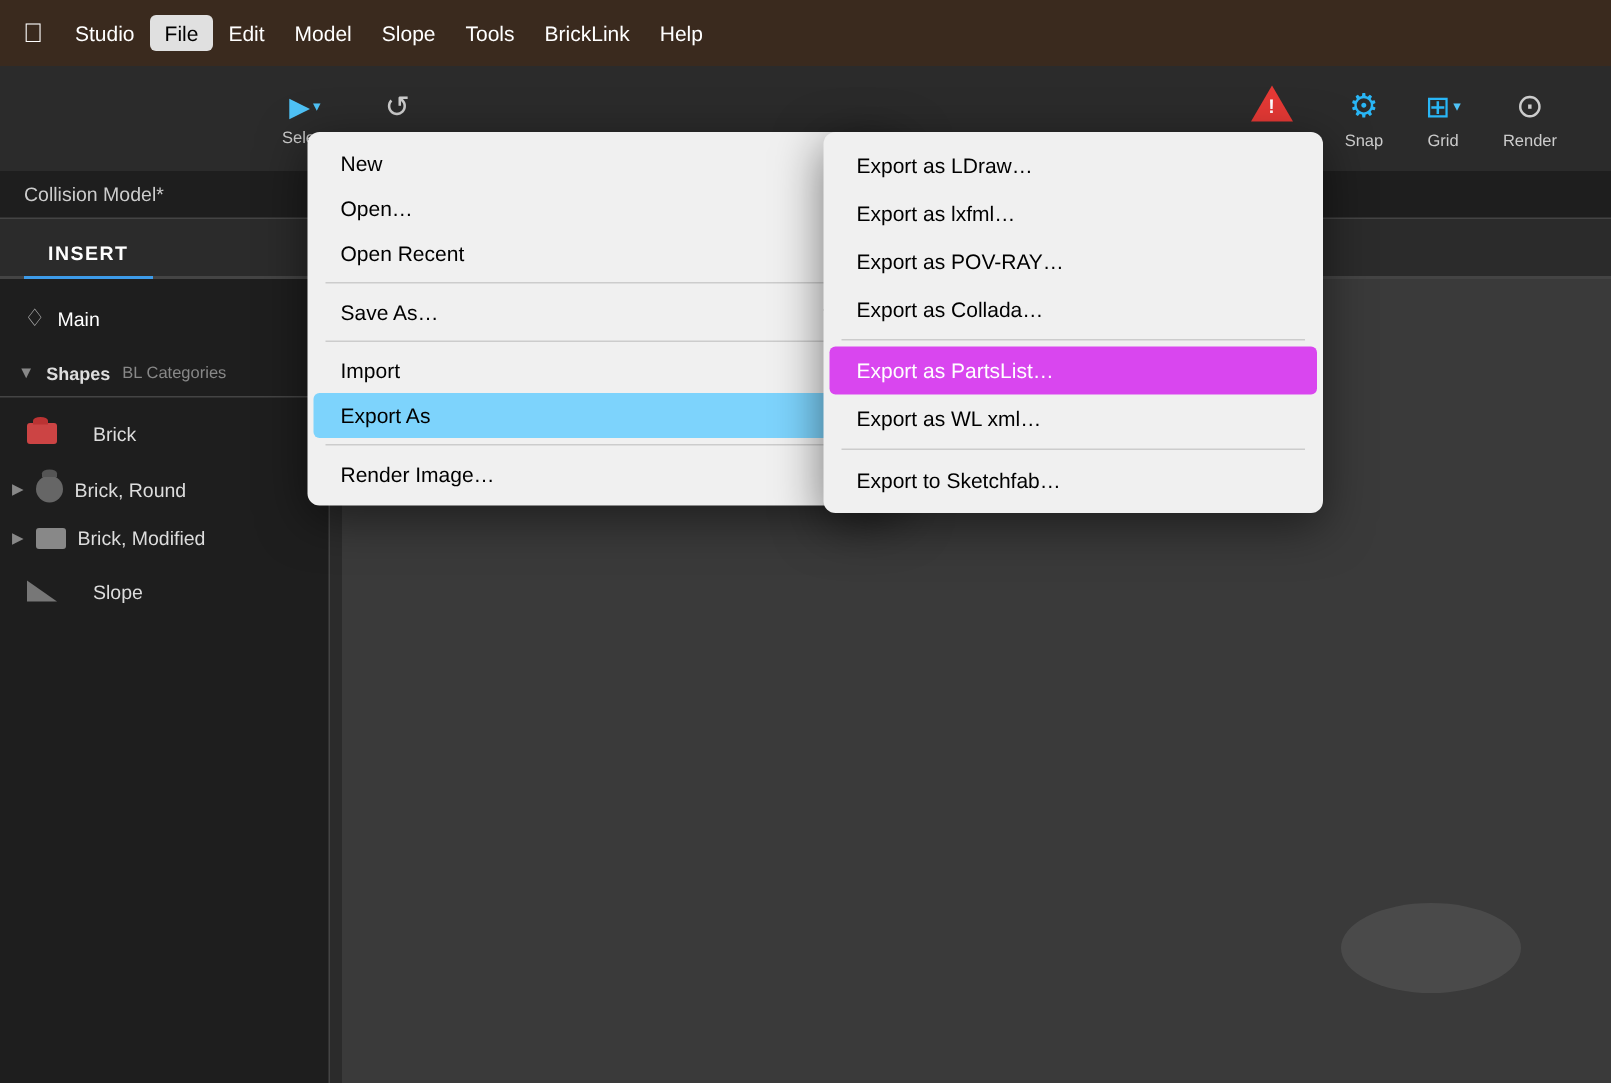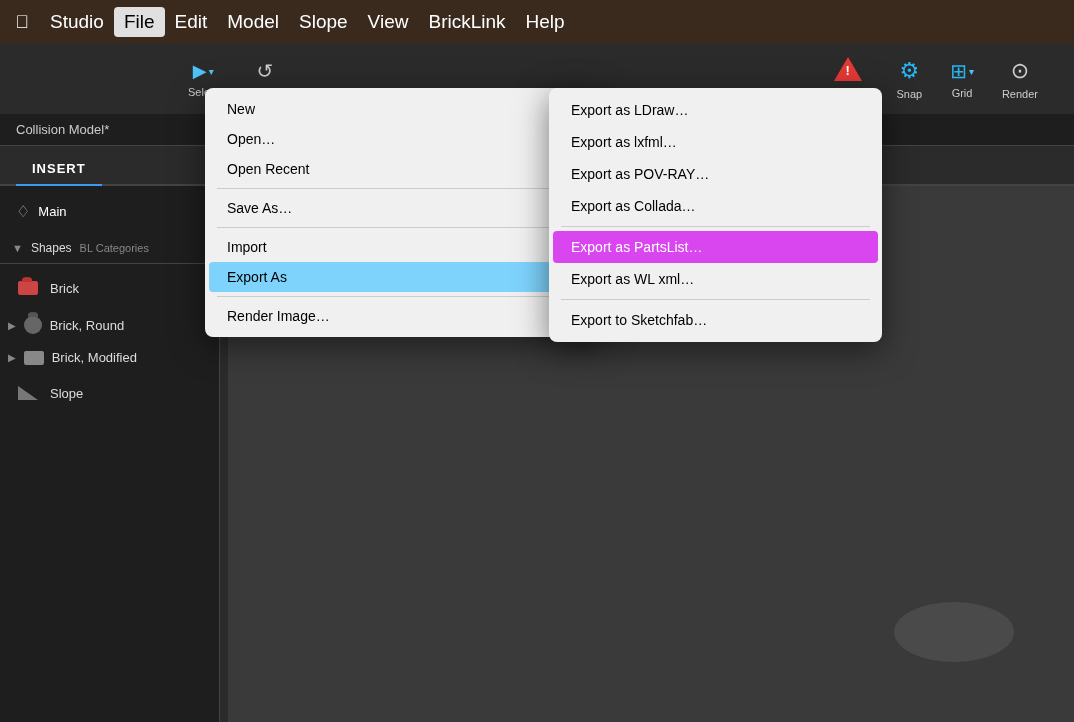--- a/index.html
+++ b/index.html
@@ -28,21 +28,21 @@
       display: flex;
       align-items: center;
       justify-content: center;
       color: #fff;
       font-size: 18px;
       margin-right: 4px;
     }
     .menubar-item {
       padding: 4px 10px;
       color: #fff;
-      font-size: 19px;
+      font-size: 14px;
       border-radius: 4px;
       cursor: pointer;
     }
     .menubar-item.file-active {
       background: #e0e0e0;
       color: #000;
     }
 
     
     .traffic-lights {
@@ -202,35 +202,35 @@
     .sidebar-section-header {
       display: flex;
       align-items: center;
       gap: 8px;
       padding: 4px 12px;
       color: #aaa;
       font-size: 12px;
     }
     .sidebar-section-header .section-title {
       color: #ddd;
-      font-weight: 400;
+      font-weight: 700;
     }
     .sidebar-section-header .section-sub {
       color: #888;
       font-size: 11px;
     }
     .sidebar-divider {
       height: 1px;
       background: #444;
       margin: 4px 0;
     }
     .sidebar-item {
       display: flex;
       align-items: center;
-      gap: 10px;
+      gap: 22px;
       padding: 8px 16px;
       color: #ddd;
       font-size: 13px;
       cursor: pointer;
     }
     .sidebar-item .item-icon {
       width: 24px;
       height: 24px;
       display: flex;
       align-items: center;
@@ -389,21 +389,21 @@
 </head>
 <body>
 
 <div class="menubar">
   <div class="menubar-apple"></div>
   <div class="menubar-item">Studio</div>
   <div class="menubar-item file-active">File</div>
   <div class="menubar-item">Edit</div>
   <div class="menubar-item">Model</div>
   <div class="menubar-item">Slope</div>
-  <div class="menubar-item">View</div>
+  <div class="menubar-item">Tools</div>
   <div class="menubar-item">BrickLink</div>
   <div class="menubar-item">Help</div>
 </div>
 
 <div style="position:relative; width:1074px; height:678px; background:#2b2b2b; overflow:hidden;">
 
   <div class="traffic-lights">
     <div class="traffic-light tl-red"></div>
     <div class="traffic-light tl-yellow"></div>
     <div class="traffic-light tl-green"></div>

